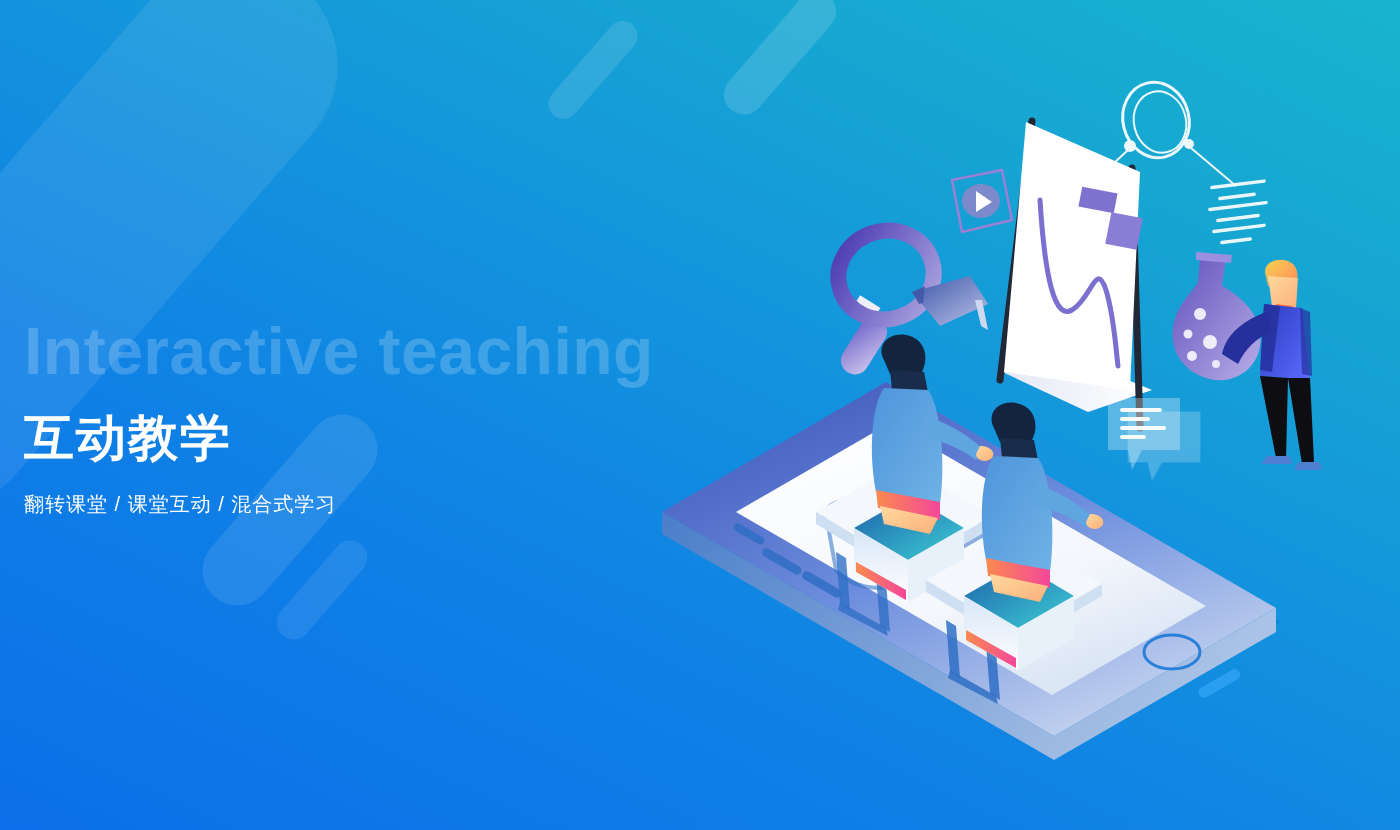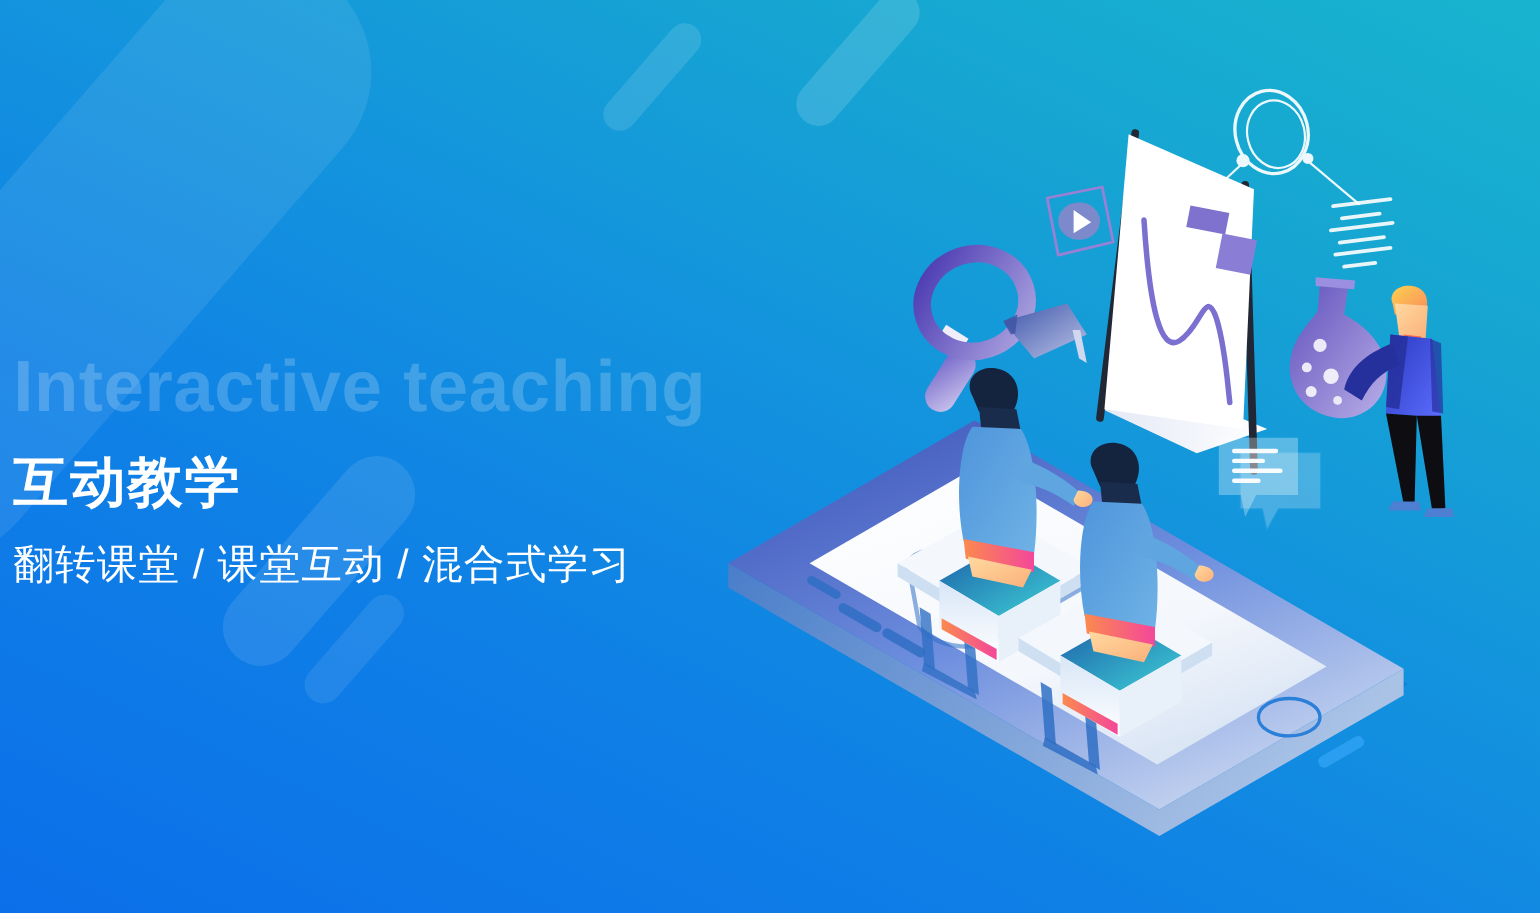--- a/index.html
+++ b/index.html
@@ -15,32 +15,32 @@
 
   
   .capsule{position:absolute;background:rgba(255,255,255,.10);border-radius:999px;pointer-events:none;}
   .cap-big   {left:-20px; top:-95px;  width:210px;height:660px; transform:rotate(41deg);background:rgba(255,255,255,.085);}
   .cap-mid   {left:255px; top:395px;  width:70px; height:230px; transform:rotate(41deg);background:rgba(255,255,255,.10);}
   .cap-sm1   {left:578px; top:10px;   width:30px; height:120px; transform:rotate(41deg);background:rgba(255,255,255,.12);}
   .cap-sm2   {left:760px; top:-22px;  width:40px; height:150px; transform:rotate(41deg);background:rgba(255,255,255,.14);}
   .cap-sm3   {left:305px; top:530px;  width:34px; height:120px; transform:rotate(41deg);background:rgba(255,255,255,.09);}
 
   
-  #textblock{position:absolute;left:12px;top:318px;width:760px;}
+  #textblock{position:absolute;left:24px;top:318px;width:760px;}
   .watermark{
     font-size:66px;font-weight:bold;letter-spacing:.5px;
     color:rgba(255,255,255,.20);
     line-height:1;margin:0 0 28px 0;white-space:nowrap;
   }
   .headline{
     font-size:50px;font-weight:bold;color:#ffffff;
     line-height:1.05;margin:0 0 28px 0;letter-spacing:2px;
   }
   .subline{
-    font-size:37px;font-weight:normal;color:#ffffff;
+    font-size:20px;font-weight:normal;color:#ffffff;
     line-height:1.1;margin:0;letter-spacing:1px;
   }
 
   
   #art{position:absolute;left:640px;top:60px;width:760px;height:730px;}
   #art svg{display:block;}
 </style>
 </head>
 <body>
 

